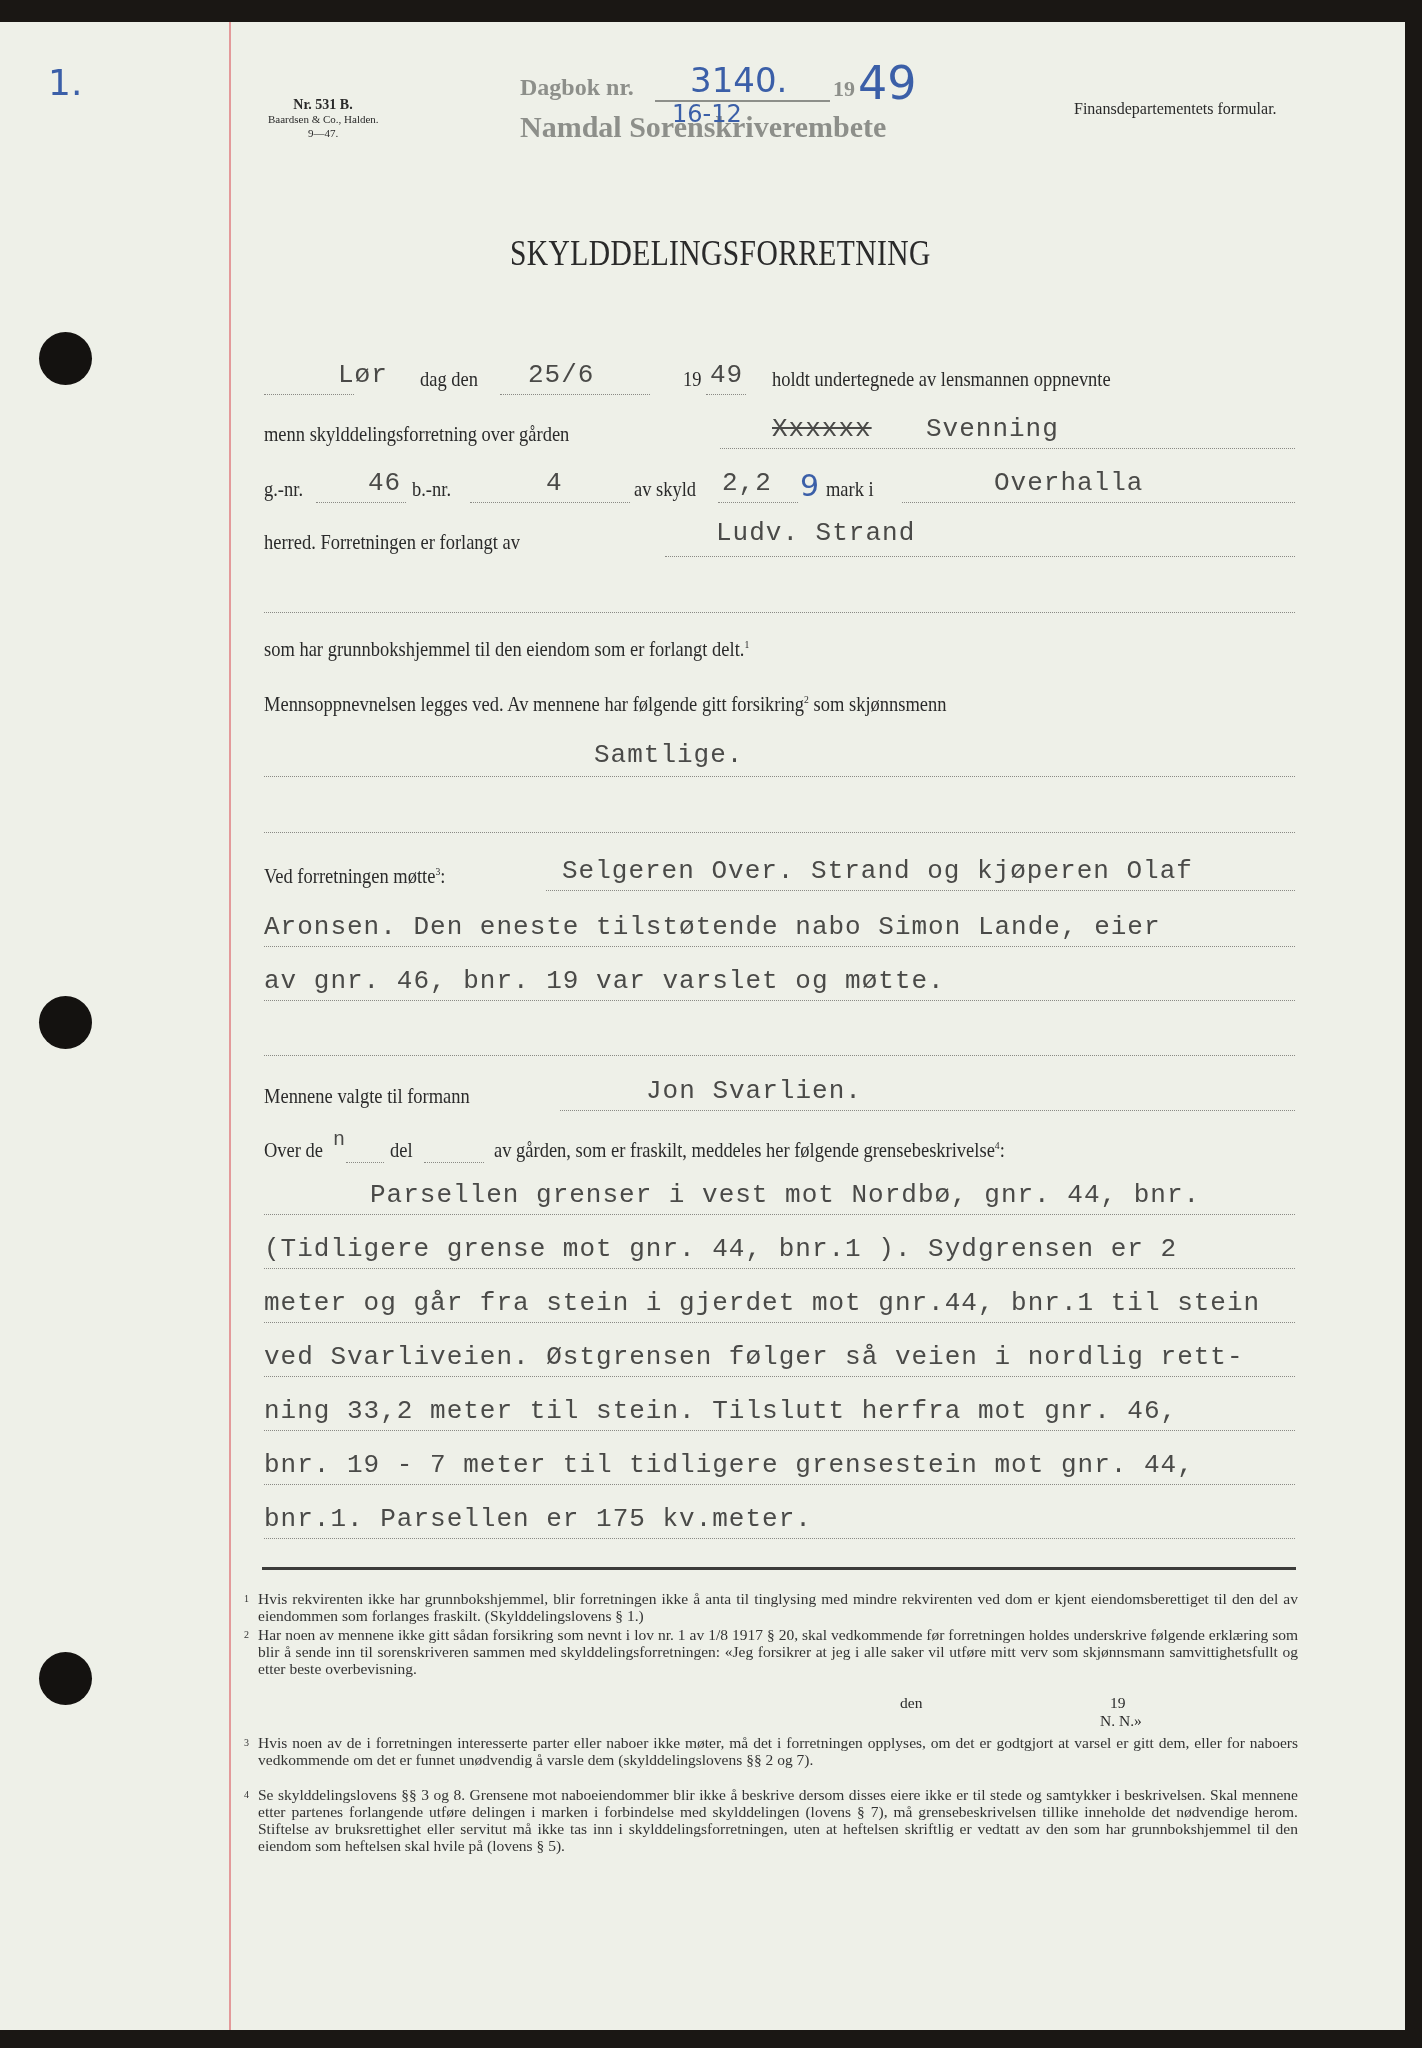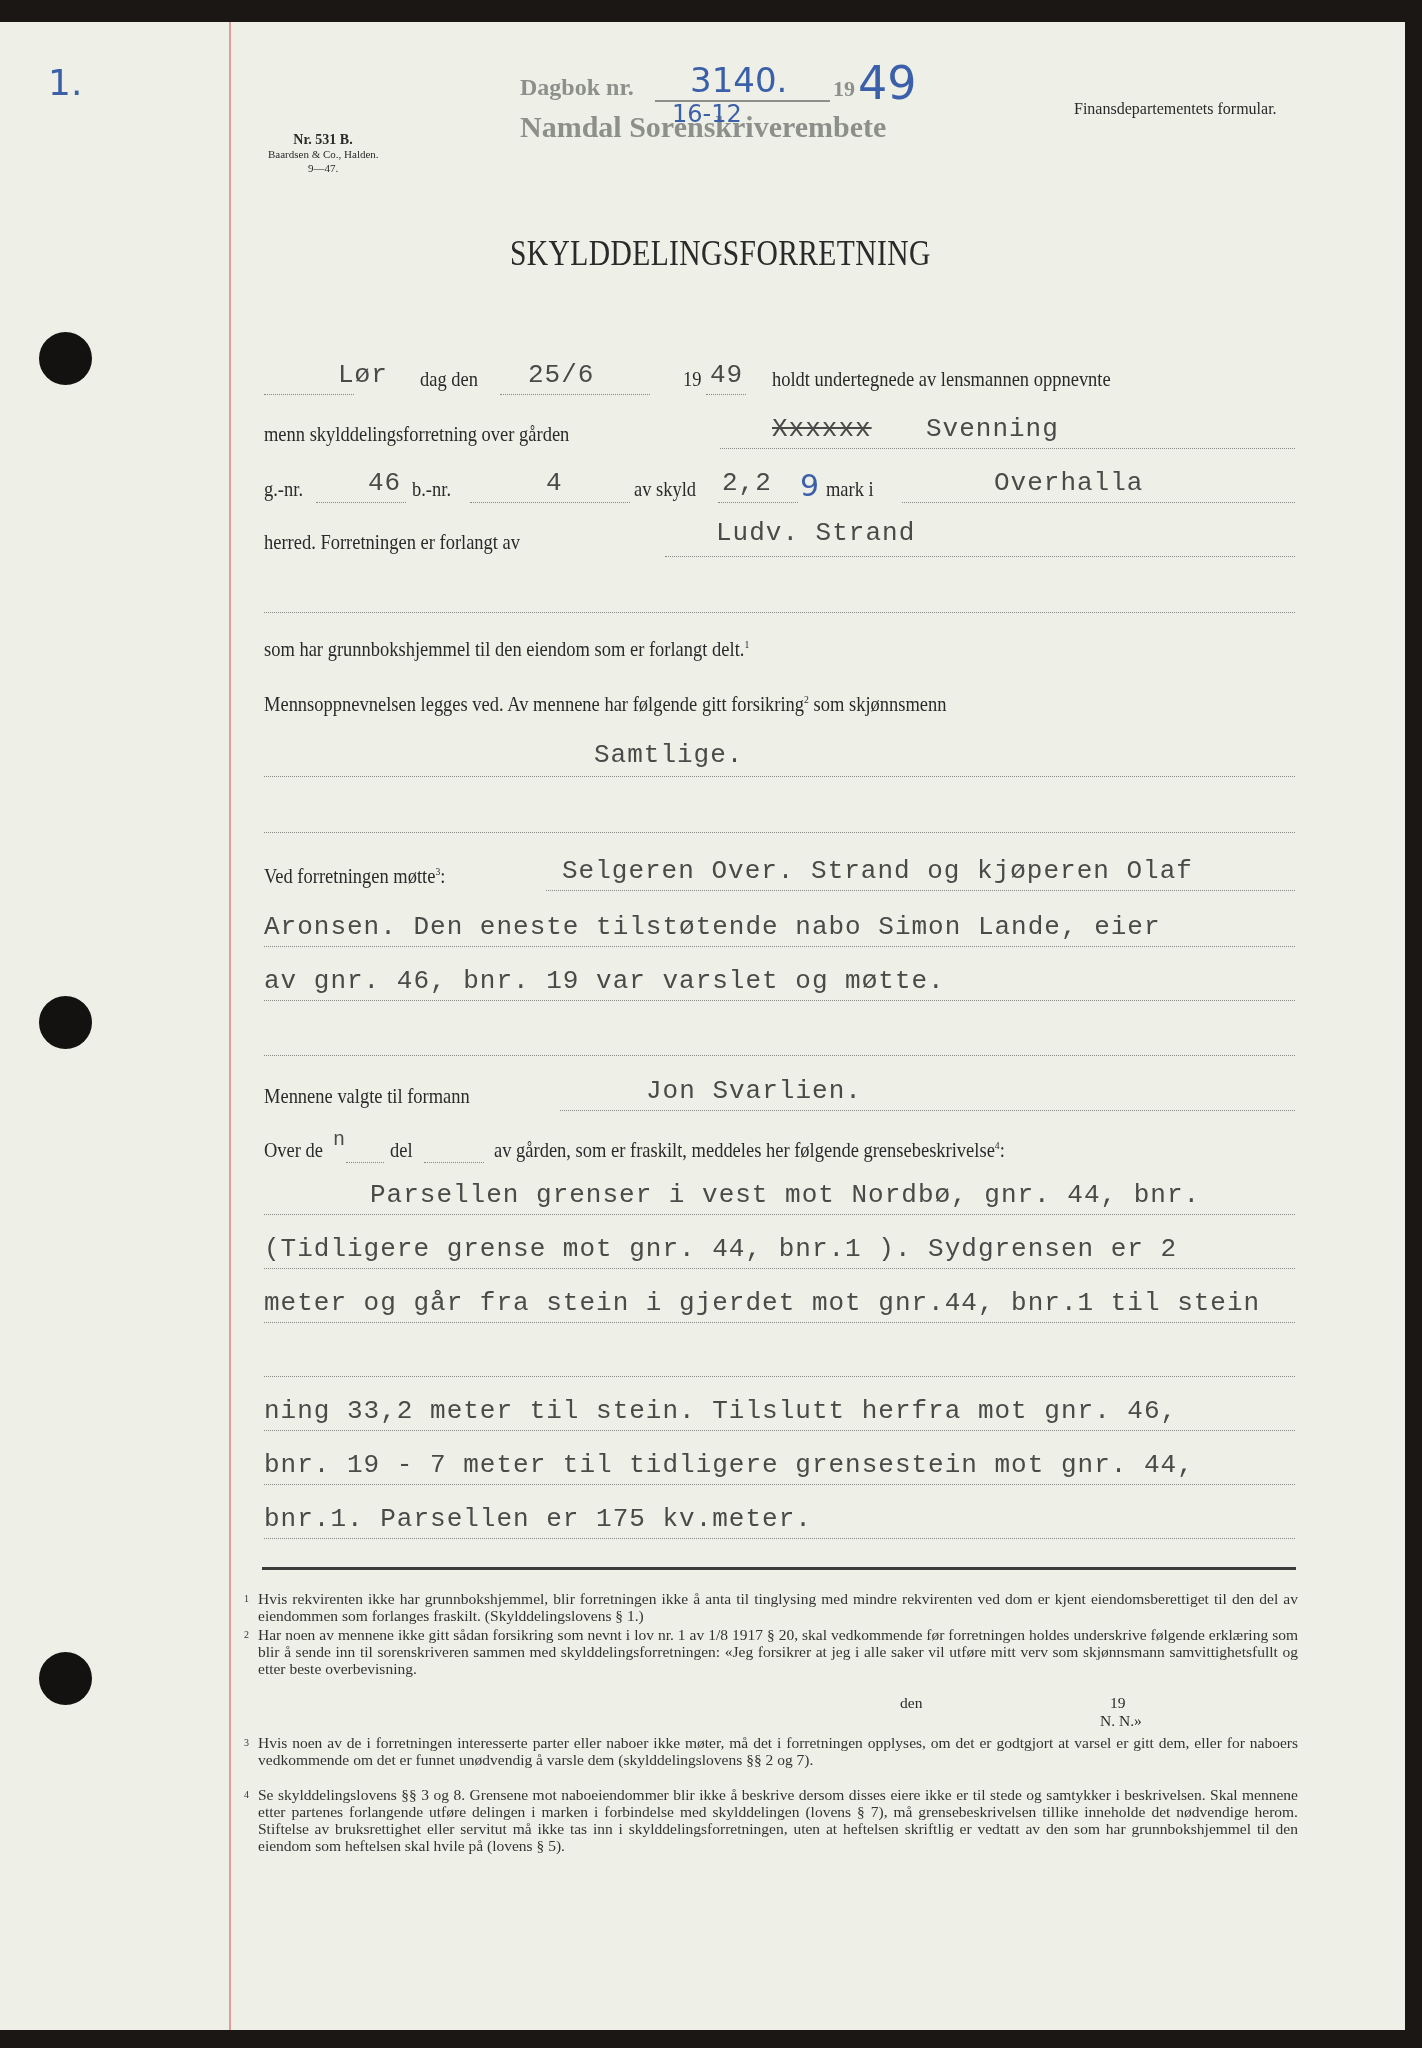--- a/index.html
+++ b/index.html
@@ -17,21 +17,21 @@
     position: absolute; left: 229px; top: 0; width: 2px; height: 100%;
     background: #e39a9a;
   }
   .hole {
     position: absolute; left: 39px; width: 53px; height: 53px; border-radius: 50%;
     background: #141210;
   }
   .abs { position: absolute; white-space: nowrap; }
   .hand { color: #3b5fa8; font-family: "DejaVu Sans", sans-serif; }
   .stamp { color: #8d8f8a; font-family: Liberation Serif, serif; font-weight: bold; }
-  .small { font-size: 11px; text-align: center; line-height: 14px; margin-top: 35px; }
+  .small { font-size: 11px; text-align: center; line-height: 14px; }
   .title {
     font-size: 36px; letter-spacing: 0.5px; transform: scaleX(0.82); transform-origin: left;
   }
   .lbl { font-size: 21px; transform: scaleX(0.88); transform-origin: left; }
   .typed {
     font-family: "Liberation Mono", "DejaVu Sans Mono", monospace;
     font-size: 26px; color: #4a4a48; letter-spacing: 1px;
   }
   .dots {
     position: absolute; height: 0; border-bottom: 1px dotted #8a8a85;
@@ -134,20 +134,21 @@
   <div class="abs lbl" style="left:390px;top:1116px">del</div>
   <div class="dots" style="left:424px;top:1140px;width:60px"></div>
   <div class="abs lbl" style="left:494px;top:1116px"><span>av gården, som er fraskilt, meddeles her følgende grensebeskrivelse</span><sup style="font-size:11px">4</sup>:</div>
 
   <div class="abs typed" style="left:370px;top:1158px">Parsellen grenser i vest mot Nordbø, gnr. 44, bnr.</div>
   <div class="dots" style="left:264px;top:1192px;width:1031px"></div>
   <div class="abs typed" style="left:264px;top:1212px">(Tidligere grense mot gnr. 44, bnr.1 ). Sydgrensen er 2</div>
   <div class="dots" style="left:264px;top:1246px;width:1031px"></div>
   <div class="abs typed" style="left:264px;top:1266px">meter og går fra stein i gjerdet mot gnr.44, bnr.1 til stein</div>
   <div class="dots" style="left:264px;top:1300px;width:1031px"></div>
+  <div class="abs typed" style="left:264px;top:1320px">ved Svarliveien. Østgrensen følger så veien i nordlig rett-</div>
   <div class="dots" style="left:264px;top:1354px;width:1031px"></div>
   <div class="abs typed" style="left:264px;top:1374px">ning 33,2 meter til stein. Tilslutt herfra mot gnr. 46,</div>
   <div class="dots" style="left:264px;top:1408px;width:1031px"></div>
   <div class="abs typed" style="left:264px;top:1428px">bnr. 19 - 7 meter til tidligere grensestein mot gnr. 44,</div>
   <div class="dots" style="left:264px;top:1462px;width:1031px"></div>
   <div class="abs typed" style="left:264px;top:1482px">bnr.1. Parsellen er 175 kv.meter.</div>
   <div class="dots" style="left:264px;top:1516px;width:1031px"></div>
 
   <div class="rule" style="left:262px;top:1545px;width:1034px"></div>
 

